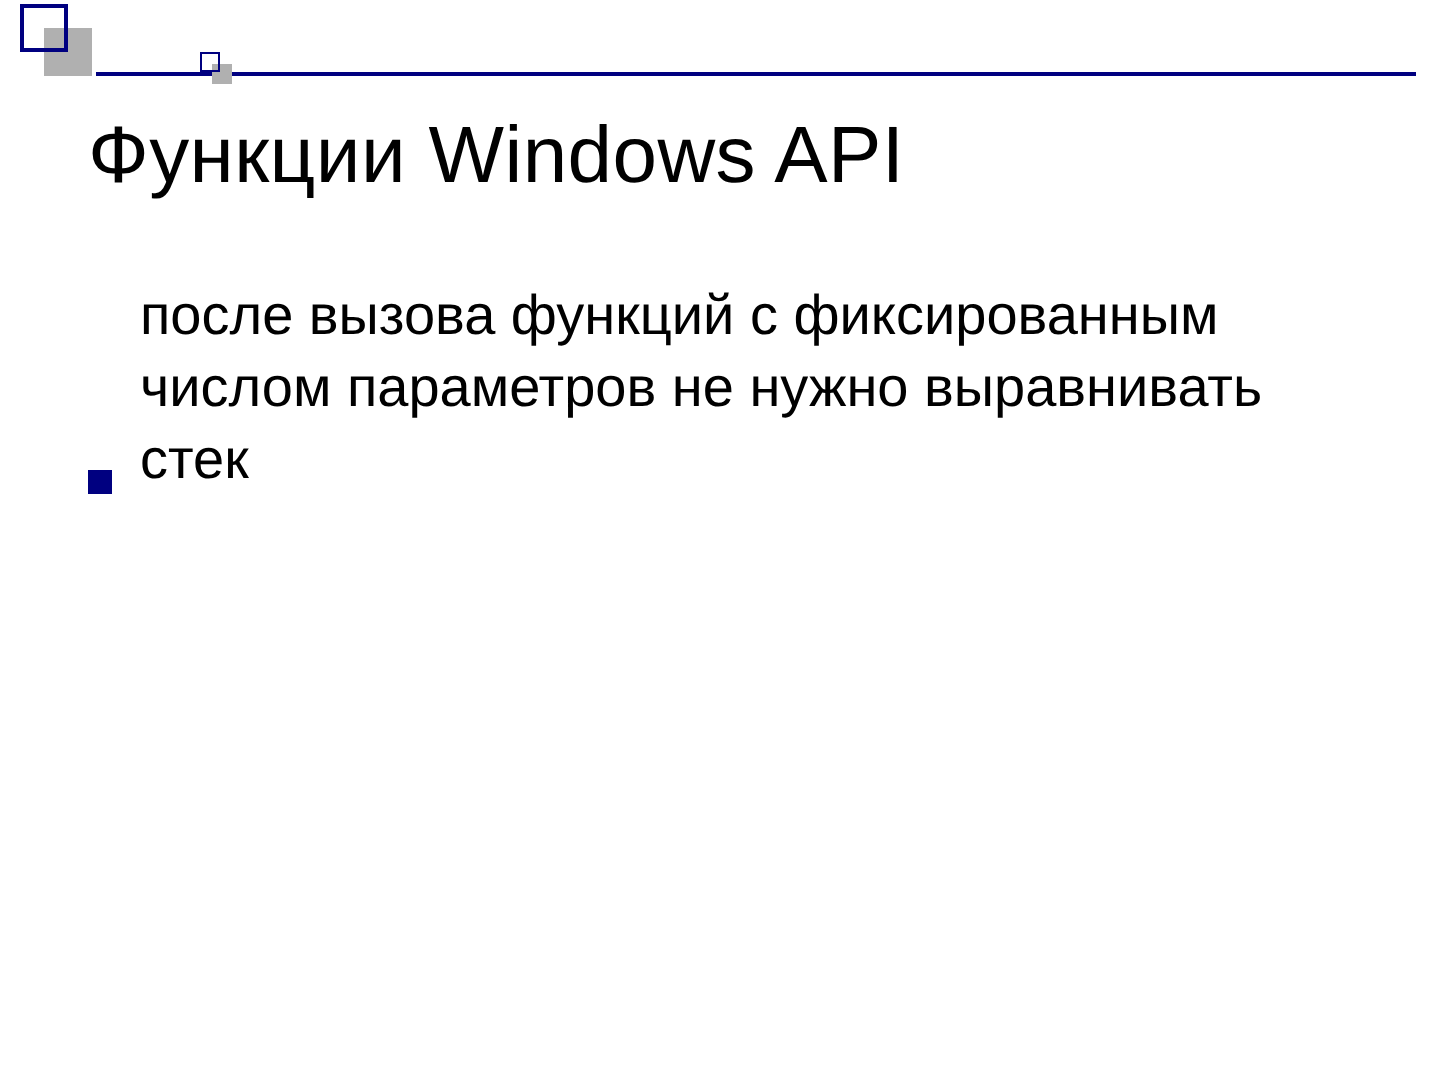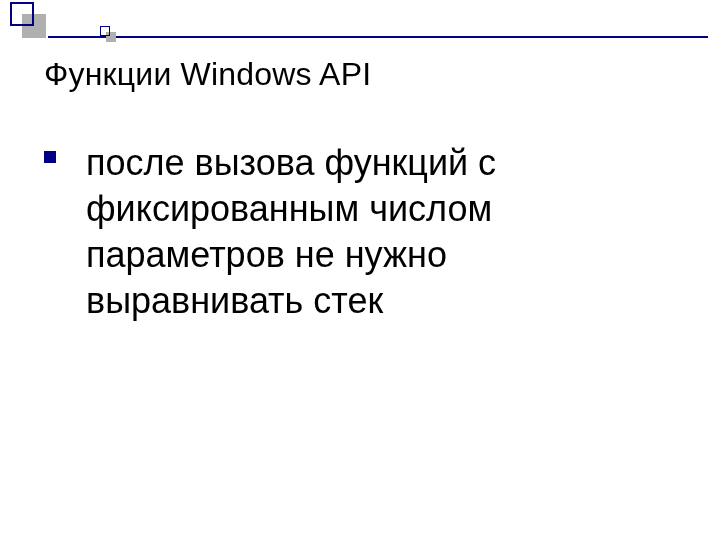--- a/index.html
+++ b/index.html
@@ -49,35 +49,35 @@
     left: 48px;
     right: 12px;
     top: 36px;
     height: 0;
     border-top: 2px solid #000080;
   }
   .title {
     position: absolute;
     left: 44px;
     top: 56px;
-    font-size: 32px;
+    font-size: 40px;
     font-weight: 400;
     letter-spacing: 0.2px;
   }
   .body {
     position: absolute;
     left: 44px;
     top: 140px;
     right: 60px;
   }
   .bullet-item {
     display: flex;
-    align-items: flex-start;
-    gap: 30px;
-    font-size: 36px;
+    align-items: flex-end;
+    gap: 14px;
+    font-size: 28px;
     line-height: 1.28;
   }
   .bullet-marker {
     flex: 0 0 auto;
     width: 12px;
     height: 12px;
     background: #000080;
     margin-top: 11px;
   }
   .bullet-text {

